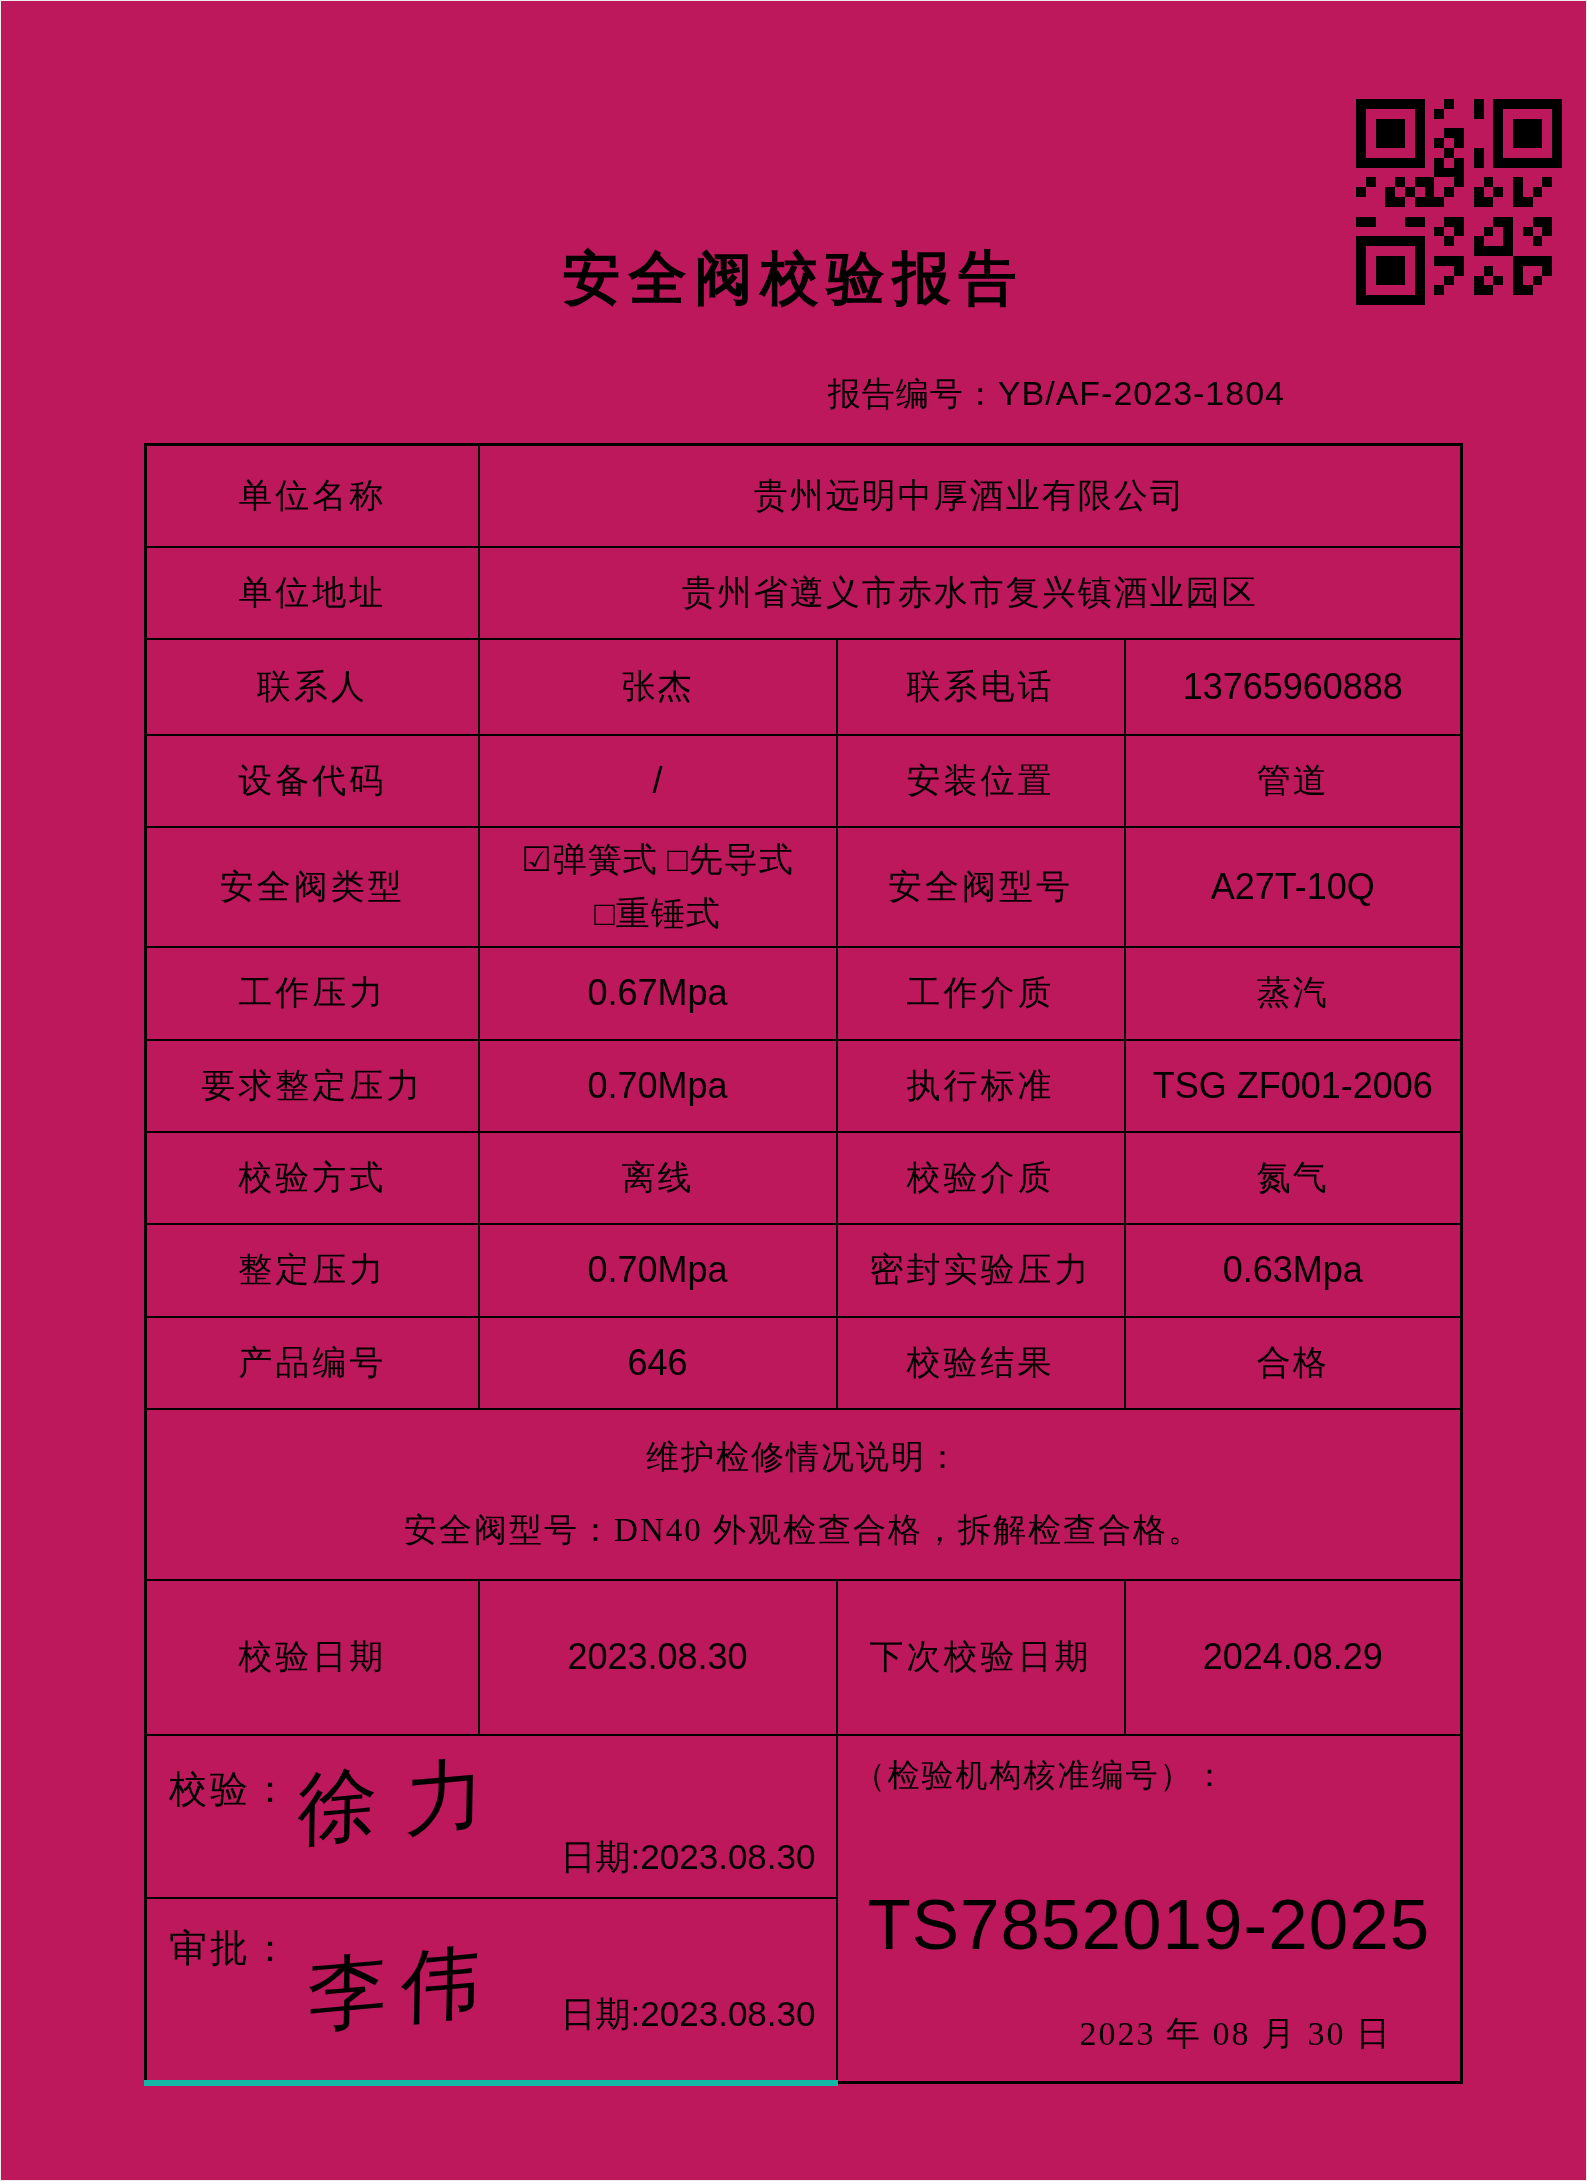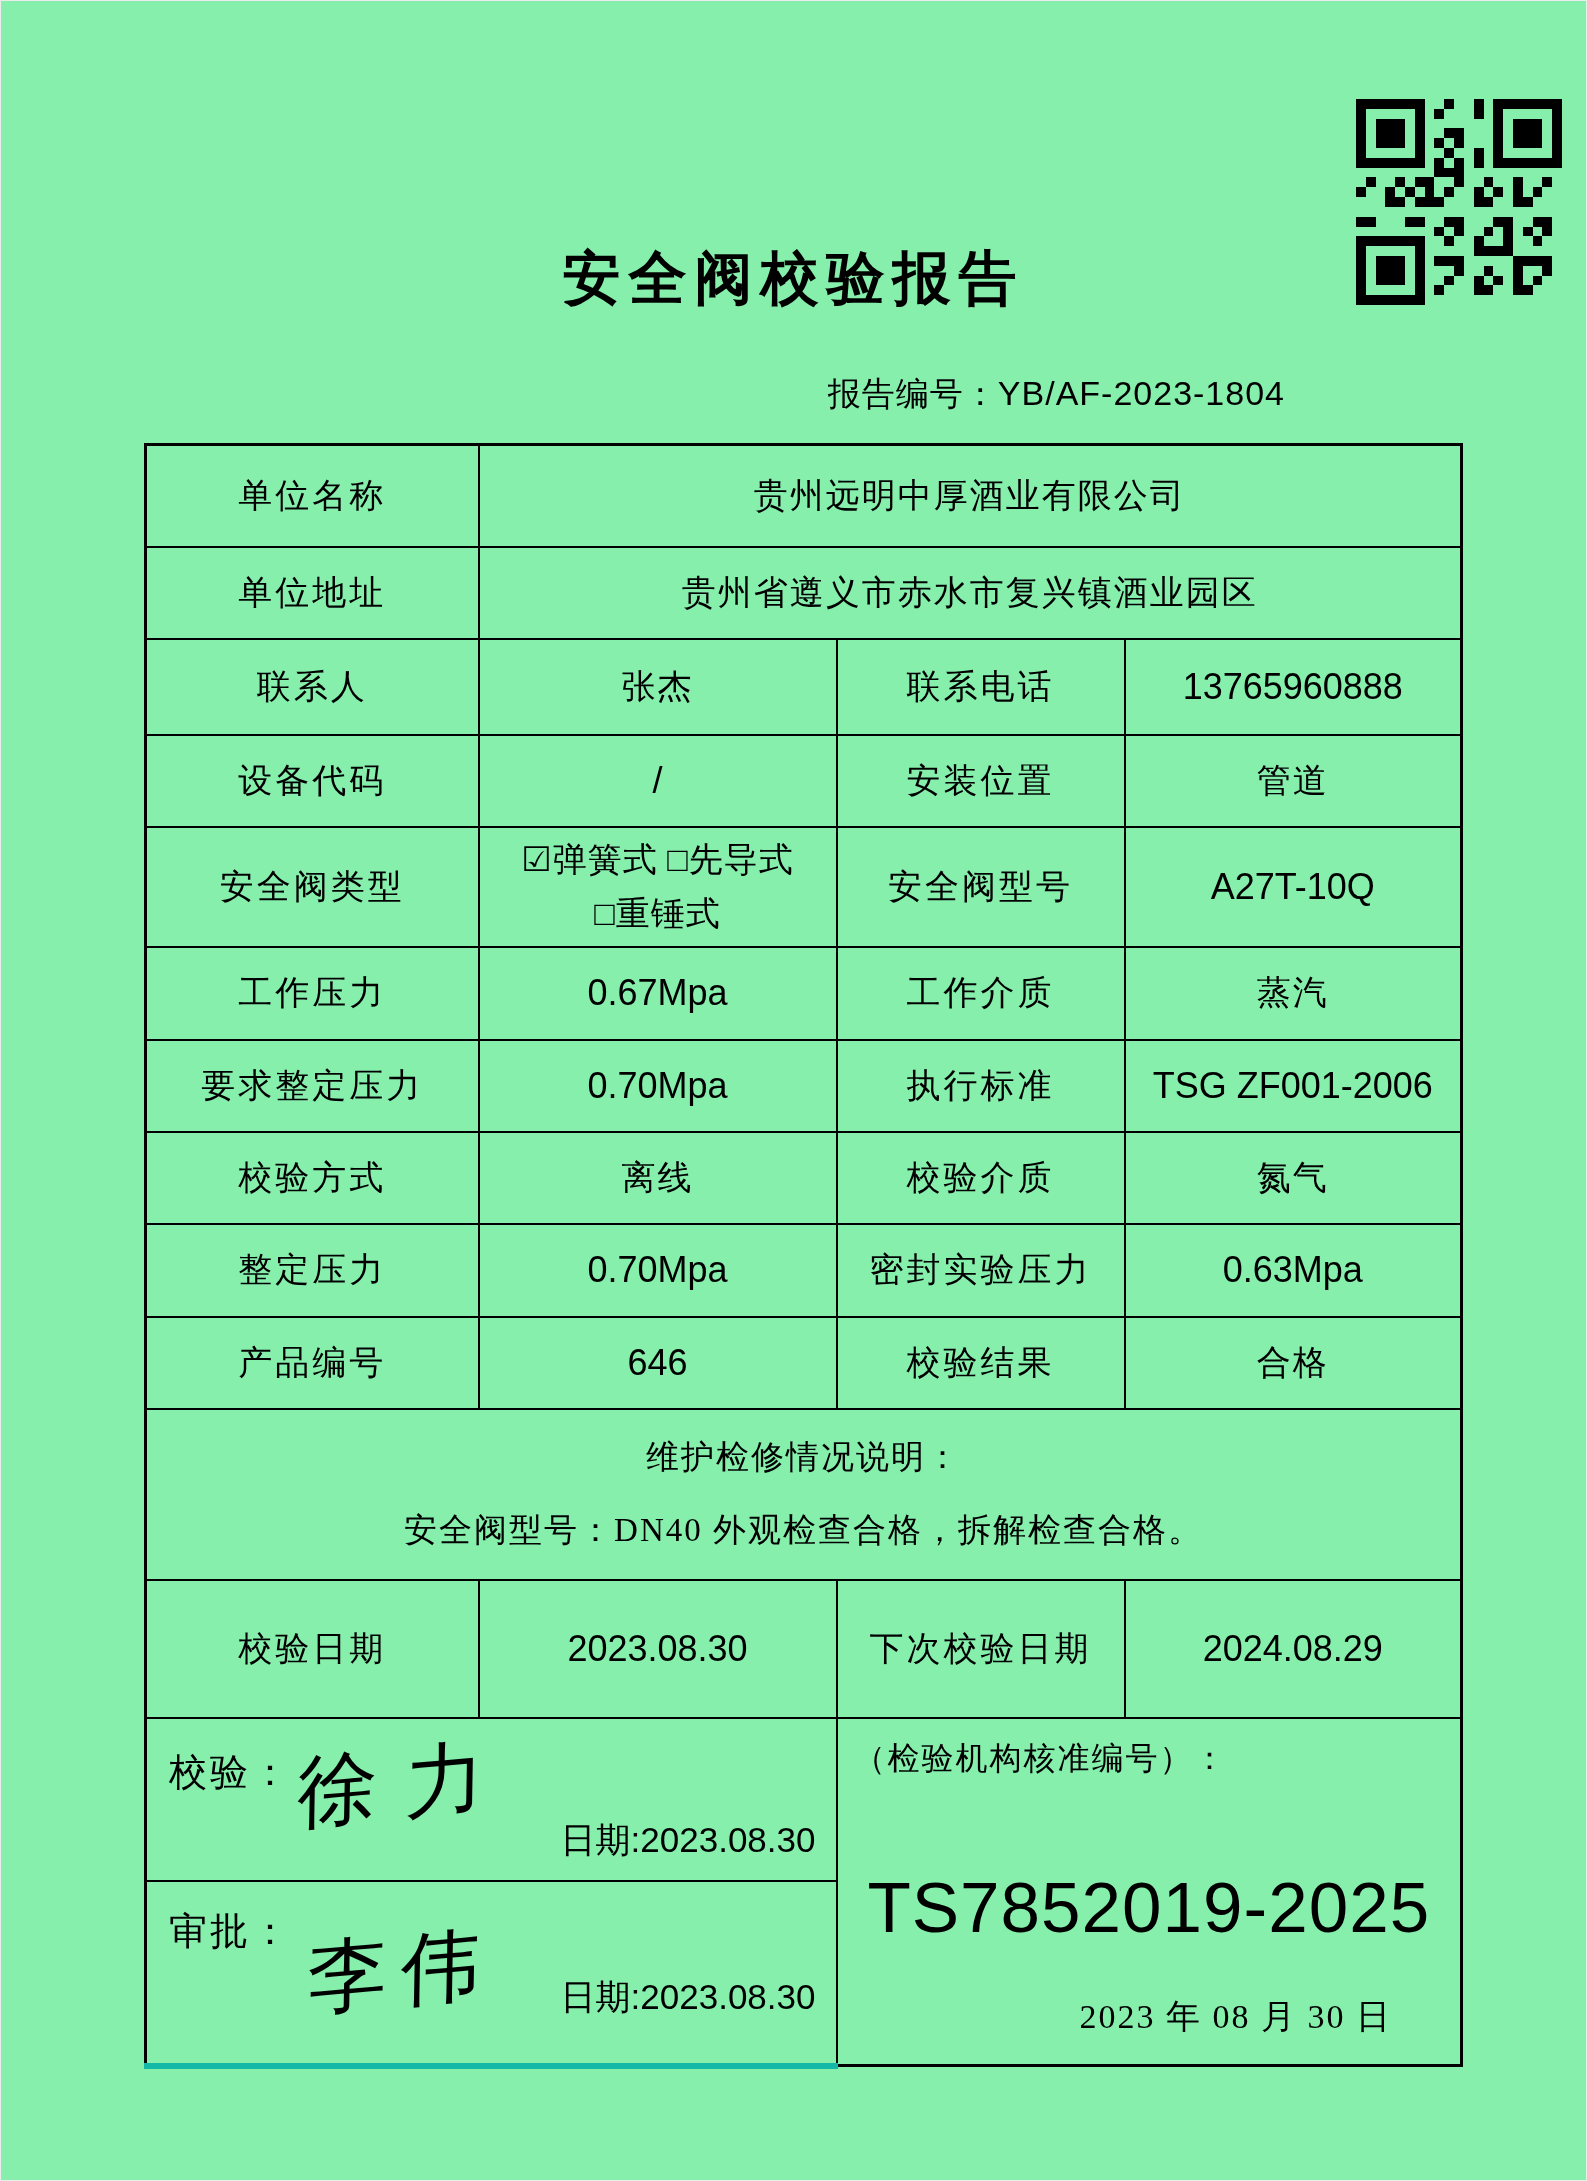--- a/index.html
+++ b/index.html
@@ -1,19 +1,19 @@
 <!DOCTYPE html>
 <html><head>
 <meta charset="utf-8">
 <style>
   html,body{margin:0;padding:0;background:#ffffff;}
   .page{
     position:relative;
     width:1587px;height:2181px;
-    background:#86efac;
+    background:#be185d;
     font-family:"Liberation Serif", serif;
     color:#000;
     overflow:hidden;
     box-shadow:inset 0 0 0 1px #ececec;
   }
   .title{
     position:absolute;left:0;top:240px;width:1587px;
     margin:0;text-align:center;
     font-size:58px;font-weight:bold;letter-spacing:8px;
     font-family:"Liberation Serif", serif;
@@ -36,21 +36,21 @@
     text-align:center;vertical-align:middle;
     font-size:34px;padding:0;
     overflow:hidden;
   }
   table.report-table tr:last-child td{border-bottom:6px solid #14b8a6;}
   td.lbl{font-family:"Liberation Serif", serif;letter-spacing:3px;}
   td.val{font-family:"Liberation Serif", serif;letter-spacing:2px;}
   td.val.latin{font-family:"Liberation Sans", sans-serif;font-size:36px;letter-spacing:0;}
   .r1{height:102px}.r2{height:92px}.r3{height:96px}.r4{height:92px}
   .r5{height:120px}.r6{height:93px}.r7{height:92px}.r8{height:92px}
-  .r9{height:93px}.r10{height:92px}.r11{height:171px}.r12{height:138px}
+  .r9{height:93px}.r10{height:92px}.r11{height:171px}.r12{height:155px}
   .r13a{height:163px}.r13b{height:185px}
   .valve-type div{line-height:54px;font-size:34px;letter-spacing:1px;}
   td.maint{
     text-align:left;vertical-align:top;padding-left:18px;letter-spacing:2px;
   }
   .maint-title{font-size:33px;}
   .maint-detail{margin-top:28px;font-size:33px;}
   td.sig-cell{position:relative;text-align:left;}
   .sig-label{position:absolute;left:22px;font-size:38px;letter-spacing:3px;}
   .cal-label{top:28px;}

